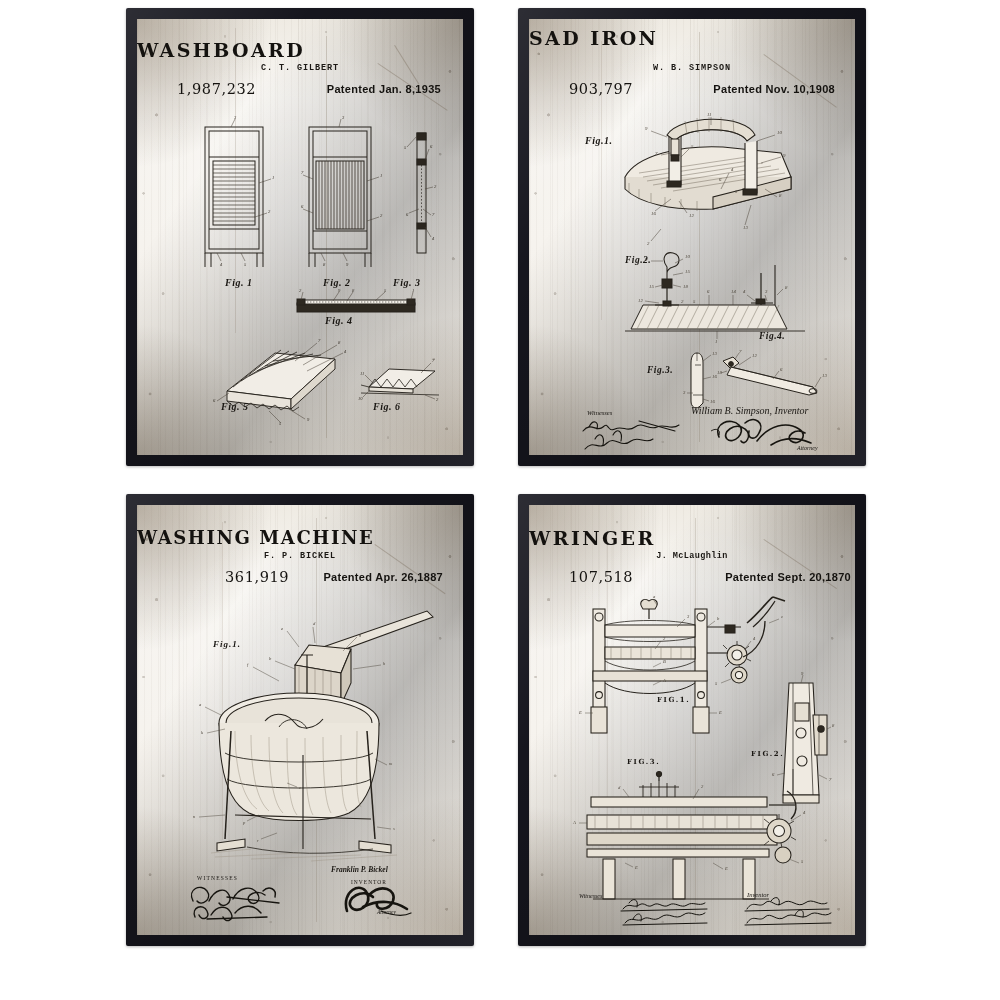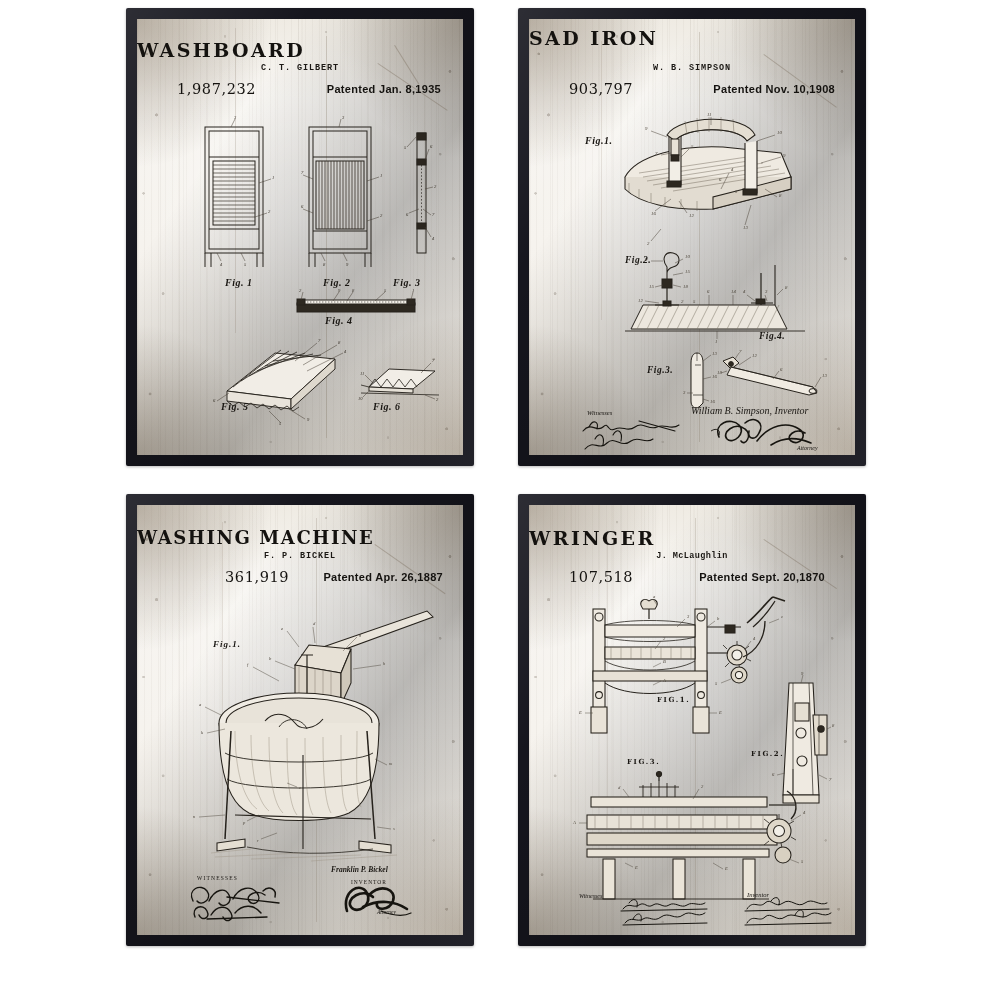--- a/index.html
+++ b/index.html
@@ -709,21 +709,21 @@
     <div class="mat">
       <div class="paper"></div>
       <div class="scratch" style="left:51%;top:3%;width:1px;height:94%;background:rgba(110,94,74,.20);"></div>
       <div class="scratch" style="left:24%;top:6%;width:1px;height:66%;background:rgba(110,94,74,.13);"></div>
       <div class="scratch" style="left:72%;top:8%;width:88px;height:1px;transform:rotate(34deg);"></div>
       <div class="content">
 
         <div class="ptitle" style="top:22px;font-size:19px;">WRINGER</div>
         <div class="pinv" style="top:46px;font-size:8.5px;letter-spacing:.4px;">J. McLaughlin</div>
         <div class="pnum" style="left:40px;top:64px;font-size:14.5px;">107,518</div>
-        <div class="pdate" style="right:30px;top:66px;font-size:11px;">Patented Sept. 20,1870</div>
+        <div class="pdate" style="right:4px;top:66px;font-size:11px;">Patented Sept. 20,1870</div>
 
         <div class="ink" style="left:36px;top:92px;">
           <svg width="240" height="136" viewBox="0 0 240 136">
             <g fill="none" stroke="#26221c" stroke-width="1.05">
 
               <rect x="28" y="12" width="12" height="122" fill="#eee9e0"></rect>
               <rect x="130" y="12" width="12" height="122" fill="#eee9e0"></rect>
               <circle cx="34" cy="20" r="4"></circle>
                 <circle cx="136" cy="20" r="4"></circle>
               <circle cx="34" cy="80" r="3.4"></circle>

